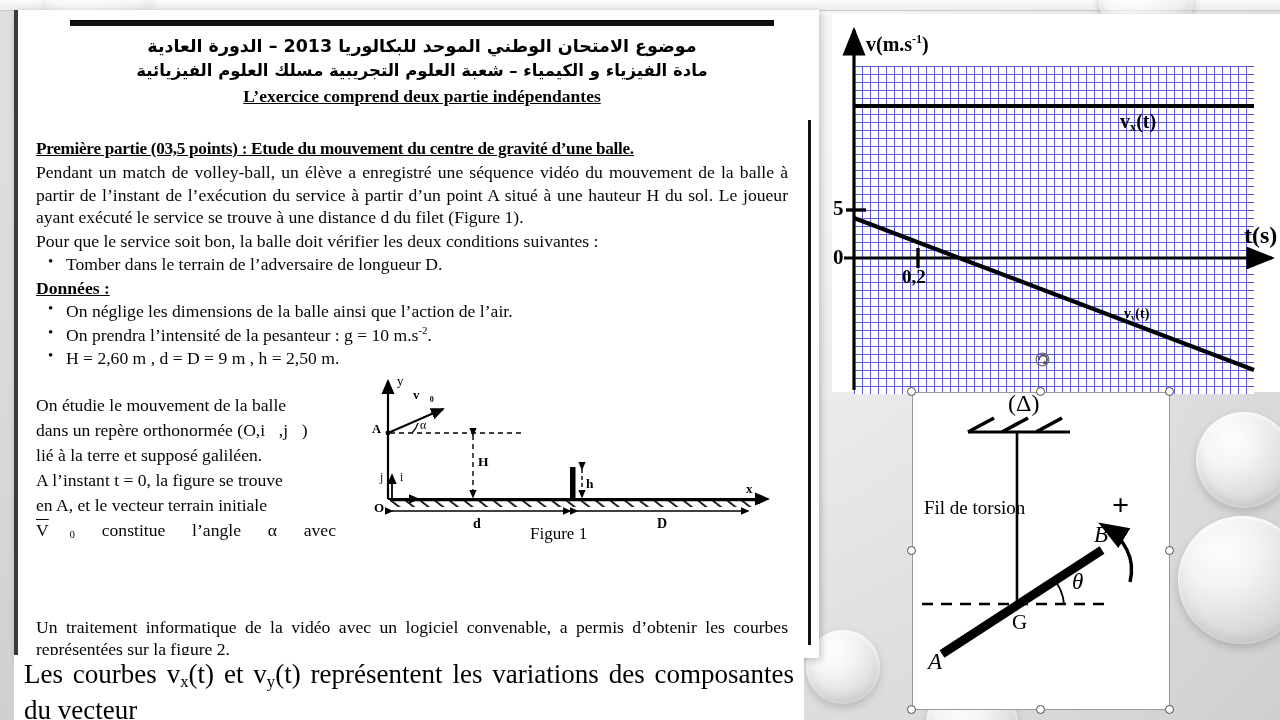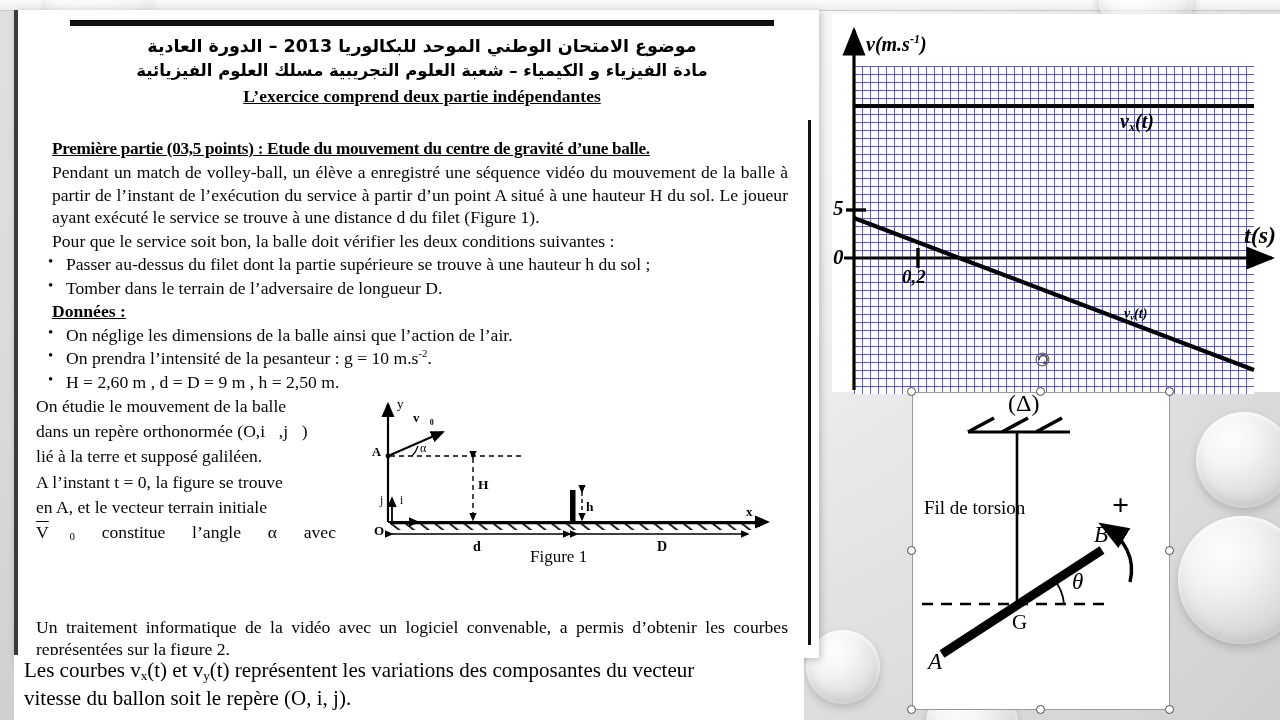--- a/index.html
+++ b/index.html
@@ -49,42 +49,42 @@
   .ar.l2{font-size:16.5px;}
   .hdr .fr{
     font-weight:bold;font-size:17.5px;text-decoration:underline;margin-top:3px;
   }
 
   .body{
     position:absolute;left:22px;top:128px;width:752px;
     font-size:17.6px;line-height:1.28;color:#060606;
     text-align:justify;
   }
-  .body p{margin:0 0 1px 16px;}
+  .body p{margin:0 0 1px 0;}
   .u-b{font-weight:bold;text-decoration:underline;}
   .tight{letter-spacing:-0.3px;}
   ul.b{margin:0;padding:0;list-style:none;}
   ul.b li{position:relative;padding-left:30px;margin:0 0 1px 0;}
   ul.b li:before{content:"•";position:absolute;left:12px;top:-1px;font-size:15px;}
   sup{font-size:.62em;vertical-align:super;}
   sub{font-size:.62em;vertical-align:-0.22em;}
 
   .twocol{display:flex;align-items:flex-start;}
-  .twocol .txt{width:330px;font-size:17.6px;line-height:1.43;}
+  .twocol .txt{width:330px;font-size:17.6px;line-height:1.43;margin-top:22px;}
   .twocol .fig{position:relative;width:415px;height:172px;margin-left:4px;}
 
   .fig1cap{position:absolute;left:160px;top:152px;font-size:17px;}
 
   .tail{position:absolute;left:22px;top:606px;width:752px;font-size:17.6px;line-height:1.27;text-align:justify;}
 
   
   .overlay{
     position:absolute;left:14px;top:655px;width:790px;height:65px;
     background:#fff;
-    font-size:21px;line-height:1.32;color:#000;
+    font-size:27px;line-height:1.32;color:#000;
     padding:2px 10px 0 10px;box-sizing:border-box;
     text-align:justify;
   }
 
   
   .graphwrap{position:absolute;left:832px;top:14px;width:448px;height:378px;background:#fff;}
   .gridbox{
     position:absolute;left:22px;top:52px;width:400px;height:328px;
     background-color:#fff;
     background-image:
@@ -96,21 +96,21 @@
     background-position:0 0,0 0,0 0,0 0;
   }
   .gridbox.alt{
     background-image:
       linear-gradient(to right, #5a5ad8 0 1px, transparent 1px 100%),
       linear-gradient(to bottom, #5a5ad8 0 1px, transparent 1px 100%),
       linear-gradient(to right, #3c3c3c 0 1.3px, transparent 1.3px 100%),
       linear-gradient(to bottom, #3c3c3c 0 1.3px, transparent 1.3px 100%);
   }
   .gsvg{position:absolute;left:0;top:0;width:448px;height:378px;}
-  .glbl{position:absolute;font-weight:bold;color:#000;font-style:italic;}
+  .glbl{position:absolute;font-weight:bold;color:#000;}
 
   
   .fig3{position:absolute;left:912px;top:392px;width:258px;height:318px;background:#fff;}
   .selbox{position:absolute;left:912px;top:392px;width:258px;height:318px;
           border:1px solid #9a9a9a;box-sizing:border-box;pointer-events:none;}
   .handle{position:absolute;width:9px;height:9px;border-radius:50%;
           background:#fff;border:1.4px solid #4a4a4a;box-sizing:border-box;}
   .rot{position:absolute;width:15px;height:15px;}
   .f3lbl{position:absolute;font-family:"Liberation Serif",serif;color:#000;}
 </style>
@@ -138,21 +138,20 @@
       <div class="ar">موضوع الامتحان الوطني الموحد للبكالوريا  2013  –  الدورة العادية</div>
       <div class="ar l2">مادة الفيزياء و الكيمياء – شعبة العلوم التجريبية مسلك العلوم الفيزيائية</div>
       <div class="fr">L’exercice comprend deux partie indépendantes</div>
     </div>
 
     <div class="body">
       <p class="u-b tight" style="font-size:17.2px;">Première partie (03,5 points) : Etude du mouvement du centre de gravité d’une balle.</p>
       <p>Pendant un match de volley-ball, un élève a enregistré une séquence vidéo du mouvement de la balle à partir de l’instant de l’exécution  du service à partir d’un point A situé à une hauteur H du sol. Le joueur  ayant exécuté le service se trouve à une distance d du filet (Figure 1).</p>
       <p>Pour que le service soit bon, la balle doit vérifier les deux conditions suivantes :</p>
       <ul class="b">
-        <li>Passer au-dessus du filet dont la partie supérieure se trouve à une hauteur h du sol ;</li>
         <li>Tomber dans le terrain de l’adversaire de longueur D.</li>
       </ul>
       <p class="u-b">Données :</p>
       <ul class="b">
         <li><span>On néglige les dimensions de la balle ainsi que l’action de l’air.</span></li>
         <li><span>On prendra l’intensité de la pesanteur : g = 10 m.s</span><sup>-2</sup><span>.</span></li>
         <li><span>H = 2,60 m  ,   d = D = 9 m  ,   h = 2,50 m.</span></li>
       </ul>
 
       <div class="twocol">

